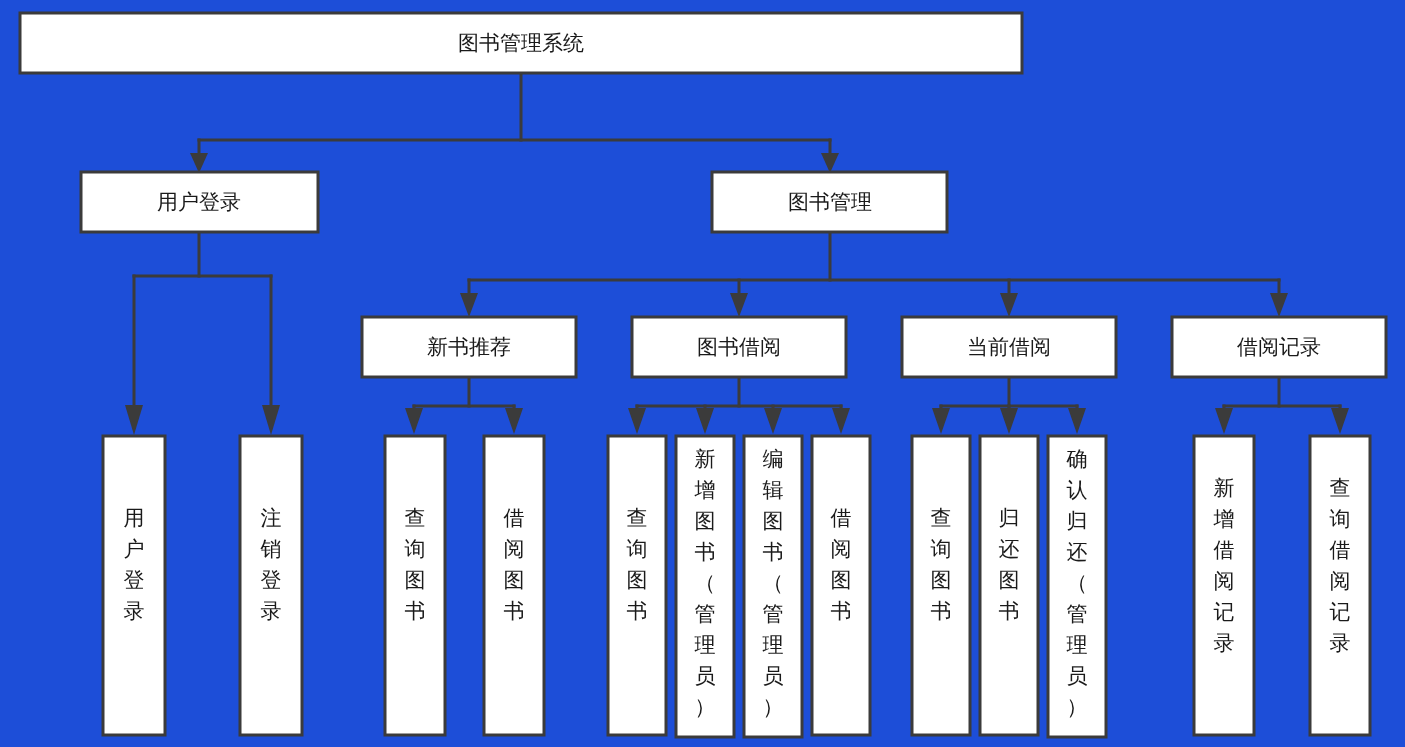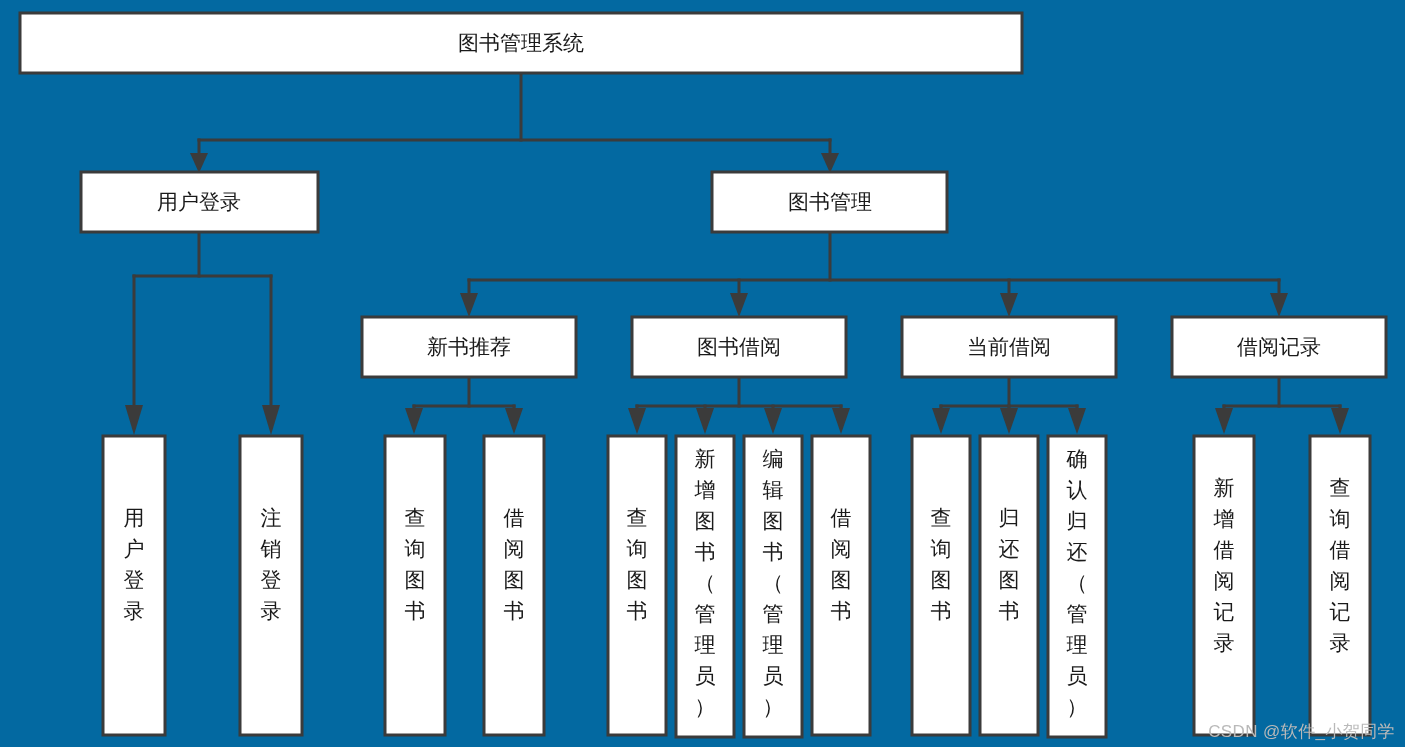--- a/index.html
+++ b/index.html
@@ -10,21 +10,21 @@
   body {
     width: 1405px;
     height: 747px;
     font-family: "Liberation Sans", "DejaVu Sans", sans-serif;
     overflow: hidden;
   }
   #diagram-root {
     position: relative;
     width: 1405px;
     height: 747px;
-    background: #0369a1;
+    background: #1d4ed8;
   }
   svg.flow {
     position: absolute;
     left: 0;
     top: 0;
     width: 1405px;
     height: 747px;
     display: block;
   }
   .nodebox {
@@ -230,14 +230,13 @@
       <text class="nodelabel-v" x="1224" y="495"><tspan x="1224" y="495">新</tspan><tspan x="1224" y="526">增</tspan><tspan x="1224" y="557">借</tspan><tspan x="1224" y="588">阅</tspan><tspan x="1224" y="619">记</tspan><tspan x="1224" y="650">录</tspan></text>
     </g>
 
     <g>
       <rect class="nodebox" x="1310" y="436" width="60" height="299"></rect>
       <text class="nodelabel-v" x="1340" y="495"><tspan x="1340" y="495">查</tspan><tspan x="1340" y="526">询</tspan><tspan x="1340" y="557">借</tspan><tspan x="1340" y="588">阅</tspan><tspan x="1340" y="619">记</tspan><tspan x="1340" y="650">录</tspan></text>
     </g>
 
   </svg>
 
-  <div class="watermark">CSDN @软件_小贺同学</div>
 </div>
 
 </body></html>

